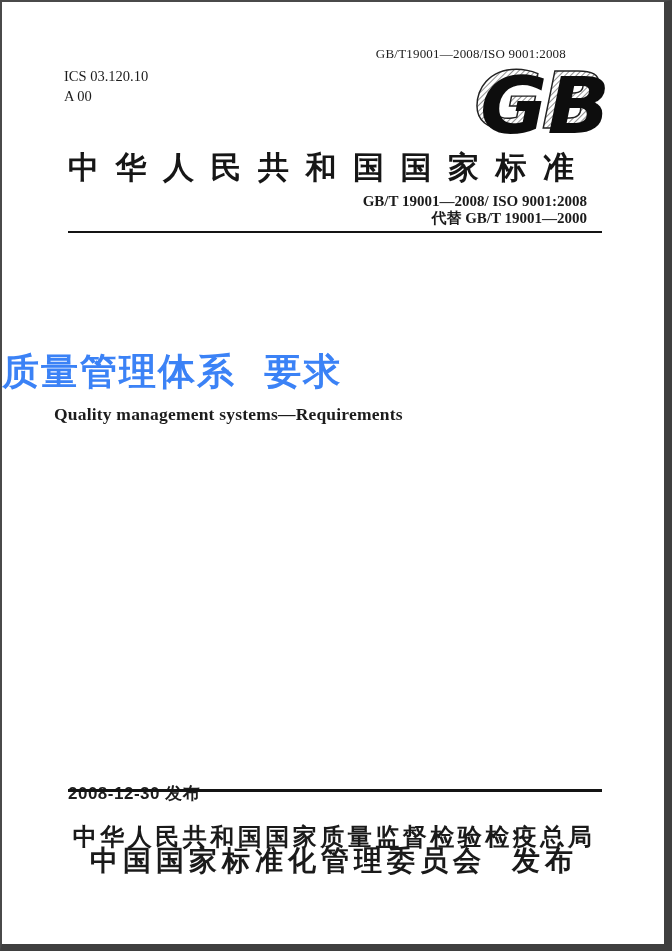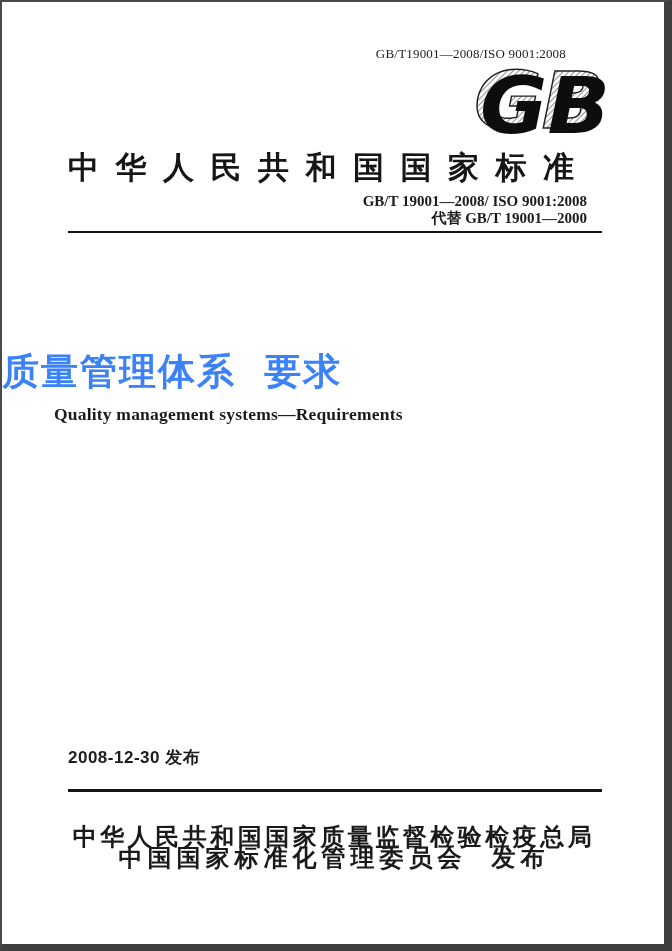--- a/index.html
+++ b/index.html
@@ -65,21 +65,21 @@
   .title-en {
     top: 402px; left: 12px; width: 664px;
     text-align: left;
     font-size: 17.5px;
     font-weight: bold;
     letter-spacing: 0.2px;
     padding-left: 40px;
   }
 
   .dates-row {
-    top: 744px; left: 66px; width: 534px;
+    top: 780px; left: 66px; width: 534px;
     display: flex;
     justify-content: space-between;
     font-family: "Liberation Sans", sans-serif;
     font-size: 17px;
     font-weight: bold;
     letter-spacing: 0.5px;
   }
   .impl-date { padding-right: 36px; }
   .rule2 { top: 787px; left: 66px; width: 534px; height: 3px; background: #141414; }
 
@@ -88,34 +88,38 @@
     text-align: center;
     font-size: 24px;
     font-weight: 600;
     letter-spacing: 3.5px;
     color: #1a1a1a;
     margin-top: 16px;
   }
   .issuer-2 {
     top: 840px; left: 0; width: 664px;
     text-align: center;
-    font-size: 24px;
+    font-size: 28px;
     font-weight: 600;
     letter-spacing: 5px;
     word-spacing: 14px;
     color: #1a1a1a;
   }
 </style>
 </head>
 <body>
 
 <div class="page">
 
   <div class="abs top-code">GB/T19001—2008/ISO 9001:2008</div>
 
+  <div class="abs ics">
+    <div>ICS 03.120.10</div>
+    <div>A 00</div>
+  </div>
 
   <div class="abs gb-logo">
     <svg width="134" height="76" viewBox="0 0 134 76" xmlns="http://www.w3.org/2000/svg">
       <defs>
         <pattern id="hatch" width="4" height="4" patternUnits="userSpaceOnUse" patternTransform="rotate(45)">
           <rect width="4" height="4" fill="#ffffff"></rect>
           <line x1="0" y1="0" x2="0" y2="4" stroke="#333333" stroke-width="1.1"></line>
         </pattern>
       </defs>
       <text x="-2" y="66" font-family="DejaVu Sans, sans-serif" font-weight="bold" font-size="78" textLength="130" lengthAdjust="spacingAndGlyphs" fill="url(#hatch)" stroke="#222222" stroke-width="1.4">GB</text>

